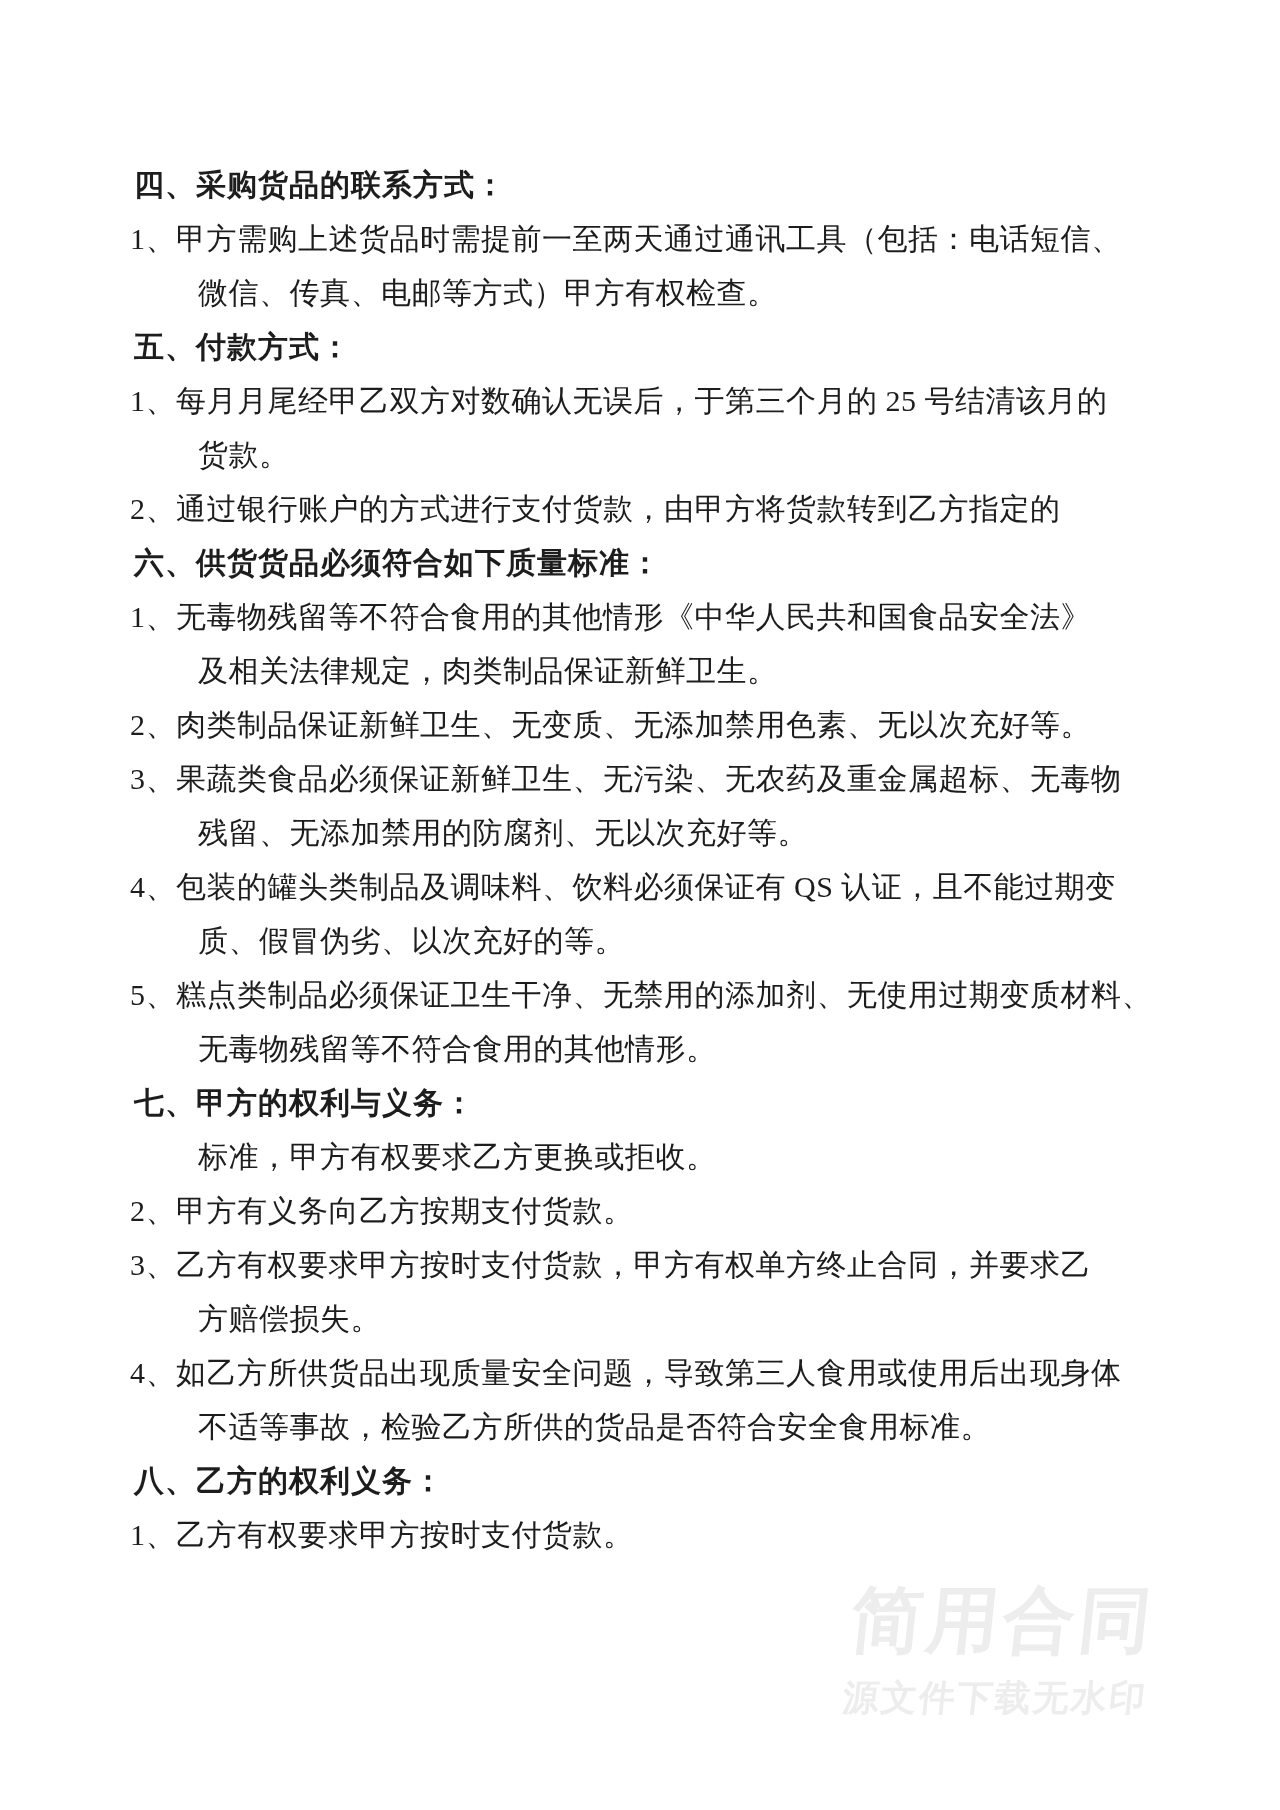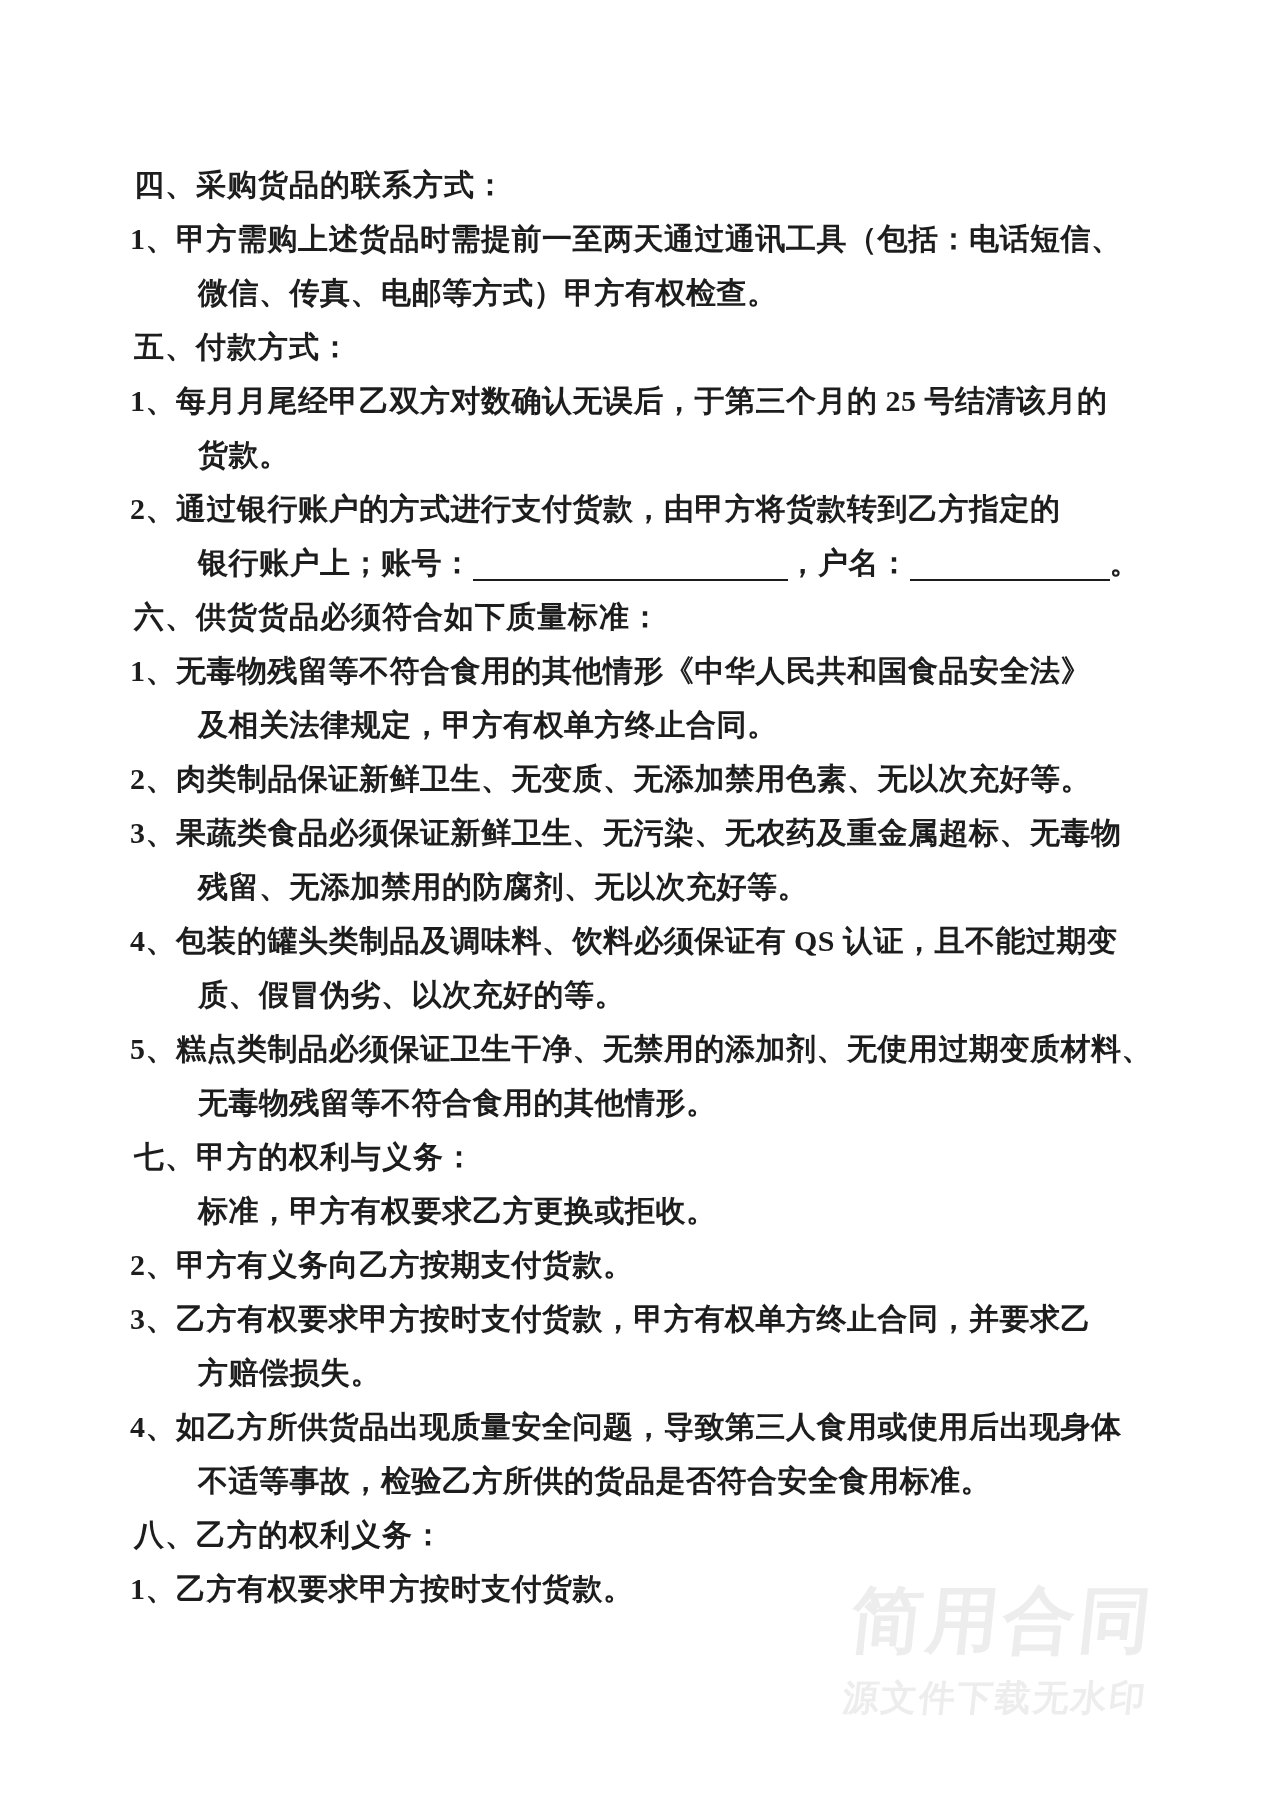--- a/index.html
+++ b/index.html
@@ -17,21 +17,20 @@
     top: 158px;
     width: 1080px;
   }
   .line {
     height: 54px;
     line-height: 54px;
     font-size: 30px;
     color: #1d1d1d;
     white-space: nowrap;
     letter-spacing: 0.5px;
-    font-weight: bold;
   }
   .heading {
     font-weight: 700;
     padding-left: 4px;
     letter-spacing: 1px;
   }
   .cont { padding-left: 68px; }
   .num { display: inline; }
   .blank {
     display: inline-block;
@@ -67,24 +66,23 @@
 
 <div class="page">
   <div class="content">
       <div class="line heading">四、采购货品的联系方式：</div>
       <div class="line first"><span class="num">1、</span><span>甲方需购上述货品时需提前一至两天通过通讯工具（包括：电话短信、</span></div>
       <div class="line cont"><span>微信、传真、电邮等方式）甲方有权检查。</span></div>
       <div class="line heading">五、付款方式：</div>
       <div class="line first"><span class="num">1、</span><span>每月月尾经甲乙双方对数确认无误后，于第三个月的 25 号结清该月的</span></div>
       <div class="line cont"><span>货款。</span></div>
       <div class="line first"><span class="num">2、</span><span>通过银行账户的方式进行支付货款，由甲方将货款转到乙方指定的</span></div>
-      <div class="line cont"><span>银行账户上；账号：</span><span class="blank" style="width: 315px;"></span><span>，户名：</span><span class="blank" style="width: 200px;"></span><span>。</span></div>
       <div class="line heading">六、供货货品必须符合如下质量标准：</div>
       <div class="line first"><span class="num">1、</span><span>无毒物残留等不符合食用的其他情形《中华人民共和国食品安全法》</span></div>
-      <div class="line cont"><span>及相关法律规定，甲方有权单方终止合同。</span></div>
+      <div class="line cont"><span>及相关法律规定，肉类制品保证新鲜卫生。</span></div>
       <div class="line first"><span class="num">2、</span><span>肉类制品保证新鲜卫生、无变质、无添加禁用色素、无以次充好等。</span></div>
       <div class="line first"><span class="num">3、</span><span>果蔬类食品必须保证新鲜卫生、无污染、无农药及重金属超标、无毒物</span></div>
       <div class="line cont"><span>残留、无添加禁用的防腐剂、无以次充好等。</span></div>
       <div class="line first"><span class="num">4、</span><span>包装的罐头类制品及调味料、饮料必须保证有 QS 认证，且不能过期变</span></div>
       <div class="line cont"><span>质、假冒伪劣、以次充好的等。</span></div>
       <div class="line first"><span class="num">5、</span><span>糕点类制品必须保证卫生干净、无禁用的添加剂、无使用过期变质材料、</span></div>
       <div class="line cont"><span>无毒物残留等不符合食用的其他情形。</span></div>
       <div class="line heading">七、甲方的权利与义务：</div>
       <div class="line cont"><span>标准，甲方有权要求乙方更换或拒收。</span></div>
       <div class="line first"><span class="num">2、</span><span>甲方有义务向乙方按期支付货款。</span></div>

